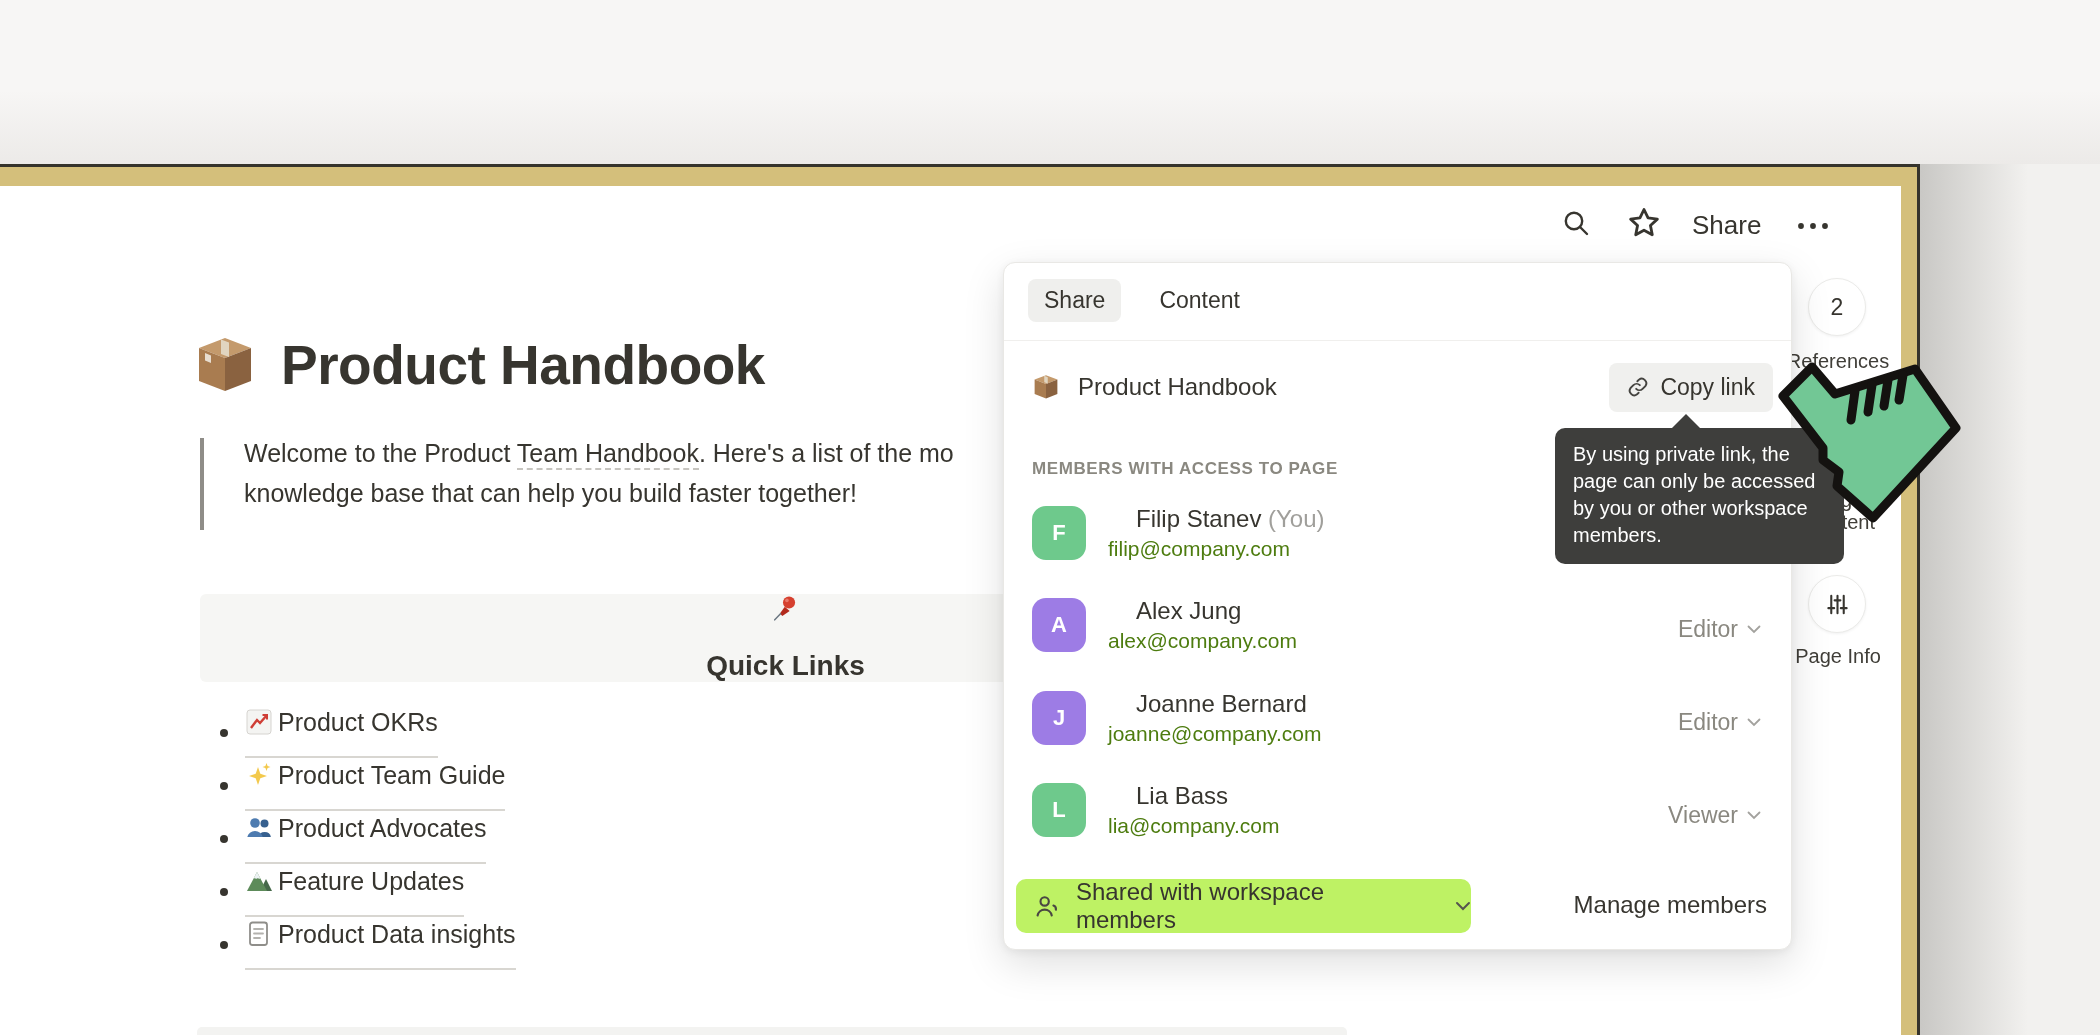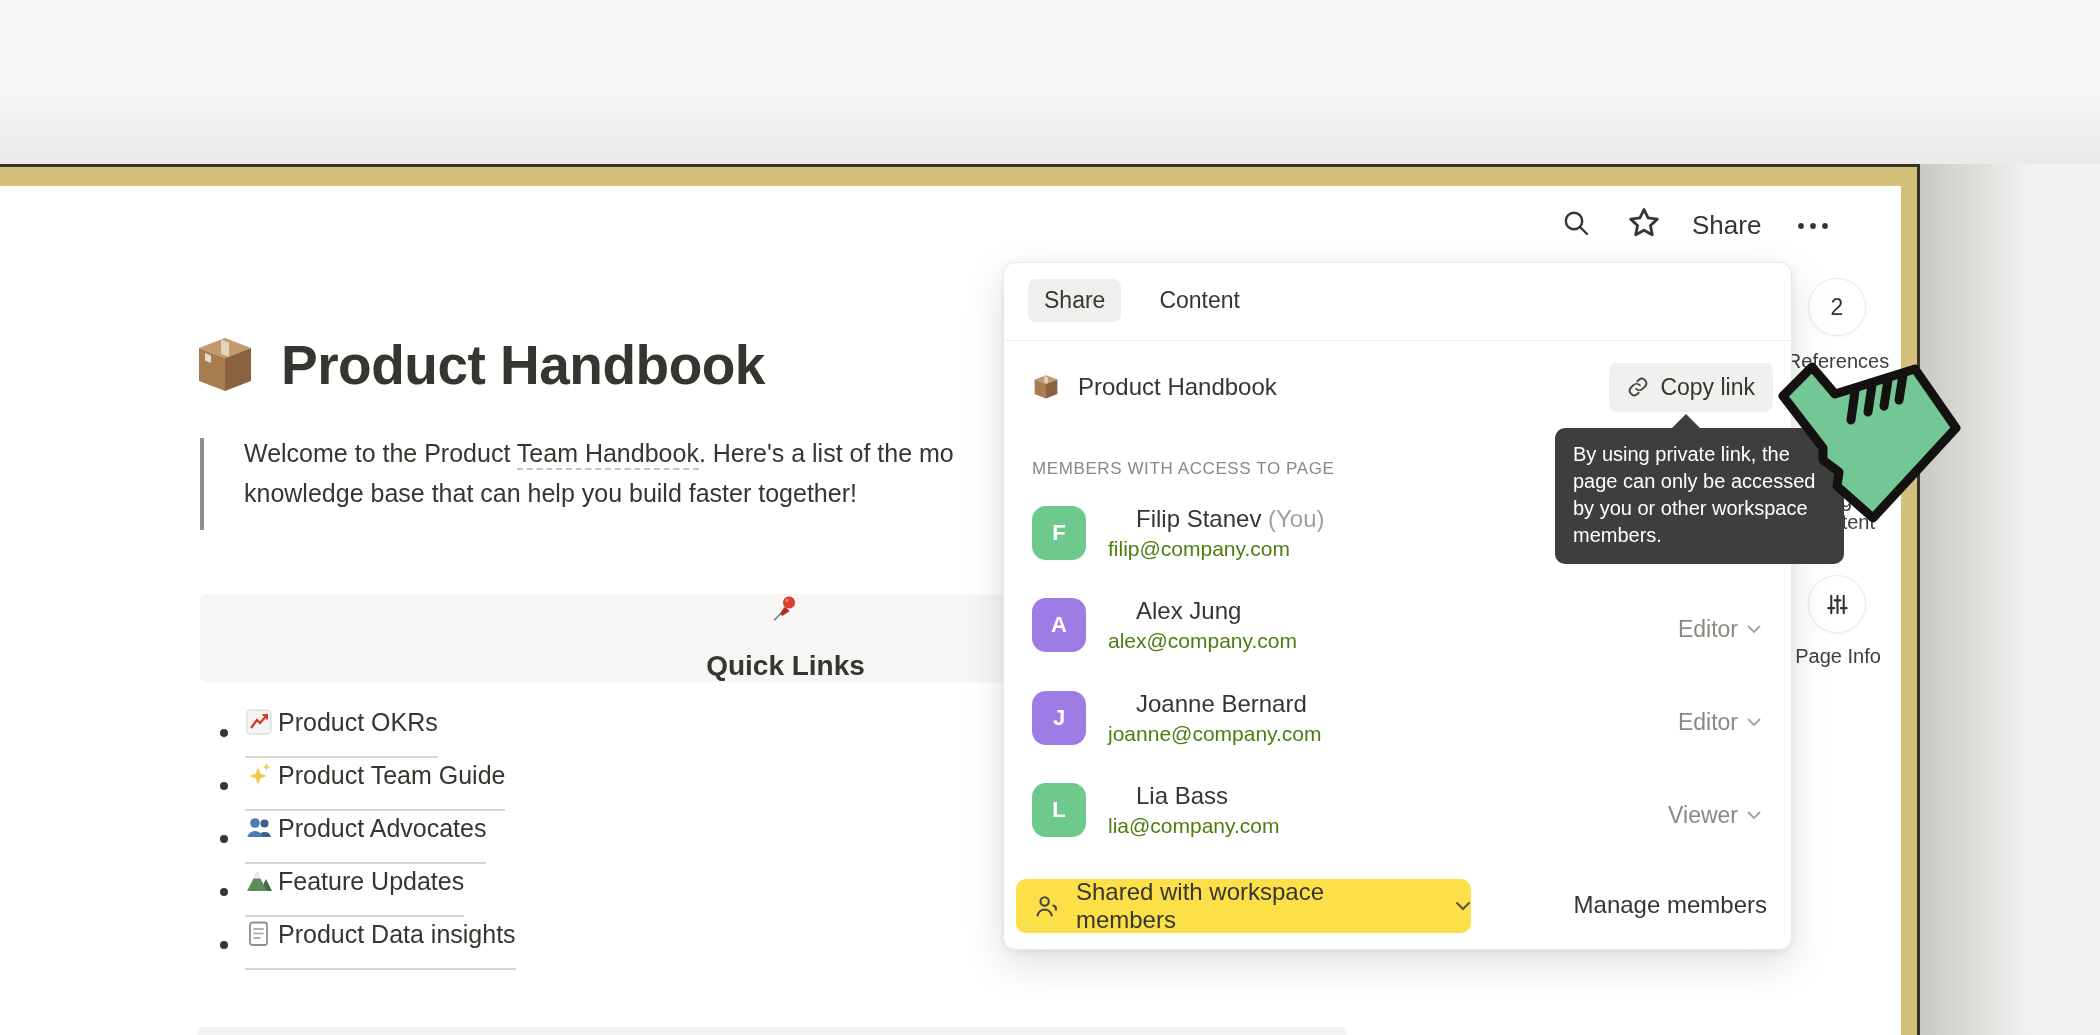--- a/index.html
+++ b/index.html
@@ -52,30 +52,30 @@
   .tabs{position:absolute;left:24px;top:16px;display:flex;align-items:center;}
   .tab{font-size:23px;padding:8px 16px;border-radius:8px;cursor:pointer;}
   .tab.active{background:#efefed;font-weight:500;}
   .tab.plain{margin-left:22px;}
   .dlg-divider{position:absolute;left:0;top:77px;width:100%;height:1px;background:#f0efed;}
   .page-row{position:absolute;left:28px;right:18px;top:96px;height:56px;display:flex;align-items:center;justify-content:space-between;}
   .page-row-left{display:flex;align-items:center;gap:18px;}
   .page-row-title{font-size:24px;}
   .copy-btn{display:flex;align-items:center;gap:11px;background:#f0f0ee;border-radius:8px;padding:11px 18px;cursor:pointer;}
   .copy-label{font-size:23px;font-weight:500;}
-  .members-hdr{position:absolute;left:28px;top:196px;font-size:17px;font-weight:400;letter-spacing:.6px;color:#8a8880;}
+  .members-hdr{position:absolute;left:28px;top:196px;font-size:17px;font-weight:700;letter-spacing:.6px;color:#8a8880;}
   .member{position:absolute;left:28px;right:30px;height:58px;display:flex;align-items:center;gap:22px;}
   .avatar{width:54px;height:54px;border-radius:14px;display:flex;align-items:center;justify-content:center;
           color:#fff;font-size:22px;font-weight:700;flex:none;}
   .m-name{font-size:24px;line-height:28px;margin-left:28px;}
   .m-you{color:#a09f9b;}
   .m-email{font-size:21px;color:#4d7c0f;margin-top:4px;}
   .role{position:absolute;display:flex;align-items:center;gap:9px;cursor:pointer;text-align:center;}
   .role-label{font-size:23px;color:#8a8880;}
-  .dlg-footer-btn{position:absolute;left:12px;top:616px;width:455px;height:54px;background:#fde047;border-radius:10px;
+  .dlg-footer-btn{position:absolute;left:12px;top:616px;width:455px;height:54px;background:#bef264;border-radius:10px;
                   display:flex;align-items:center;gap:15px;padding-left:18px;box-sizing:border-box;cursor:pointer;}
   .footer-label{font-size:24px;}
   .manage{position:absolute;right:24px;top:628px;font-size:24px;font-weight:500;cursor:pointer;}
 
   
   .tooltip{position:absolute;left:1555px;top:428px;width:289px;box-sizing:border-box;border-radius:10px;
            padding:13px 18px 15px 18px;color:#fff;font-size:20px;line-height:27px;z-index:30;}
   .tooltip-arrow{position:absolute;left:116px;top:-14px;width:0;height:0;
                  border-left:15px solid transparent;border-right:15px solid transparent;
                  border-bottom:15px solid #3e3e3c;}

